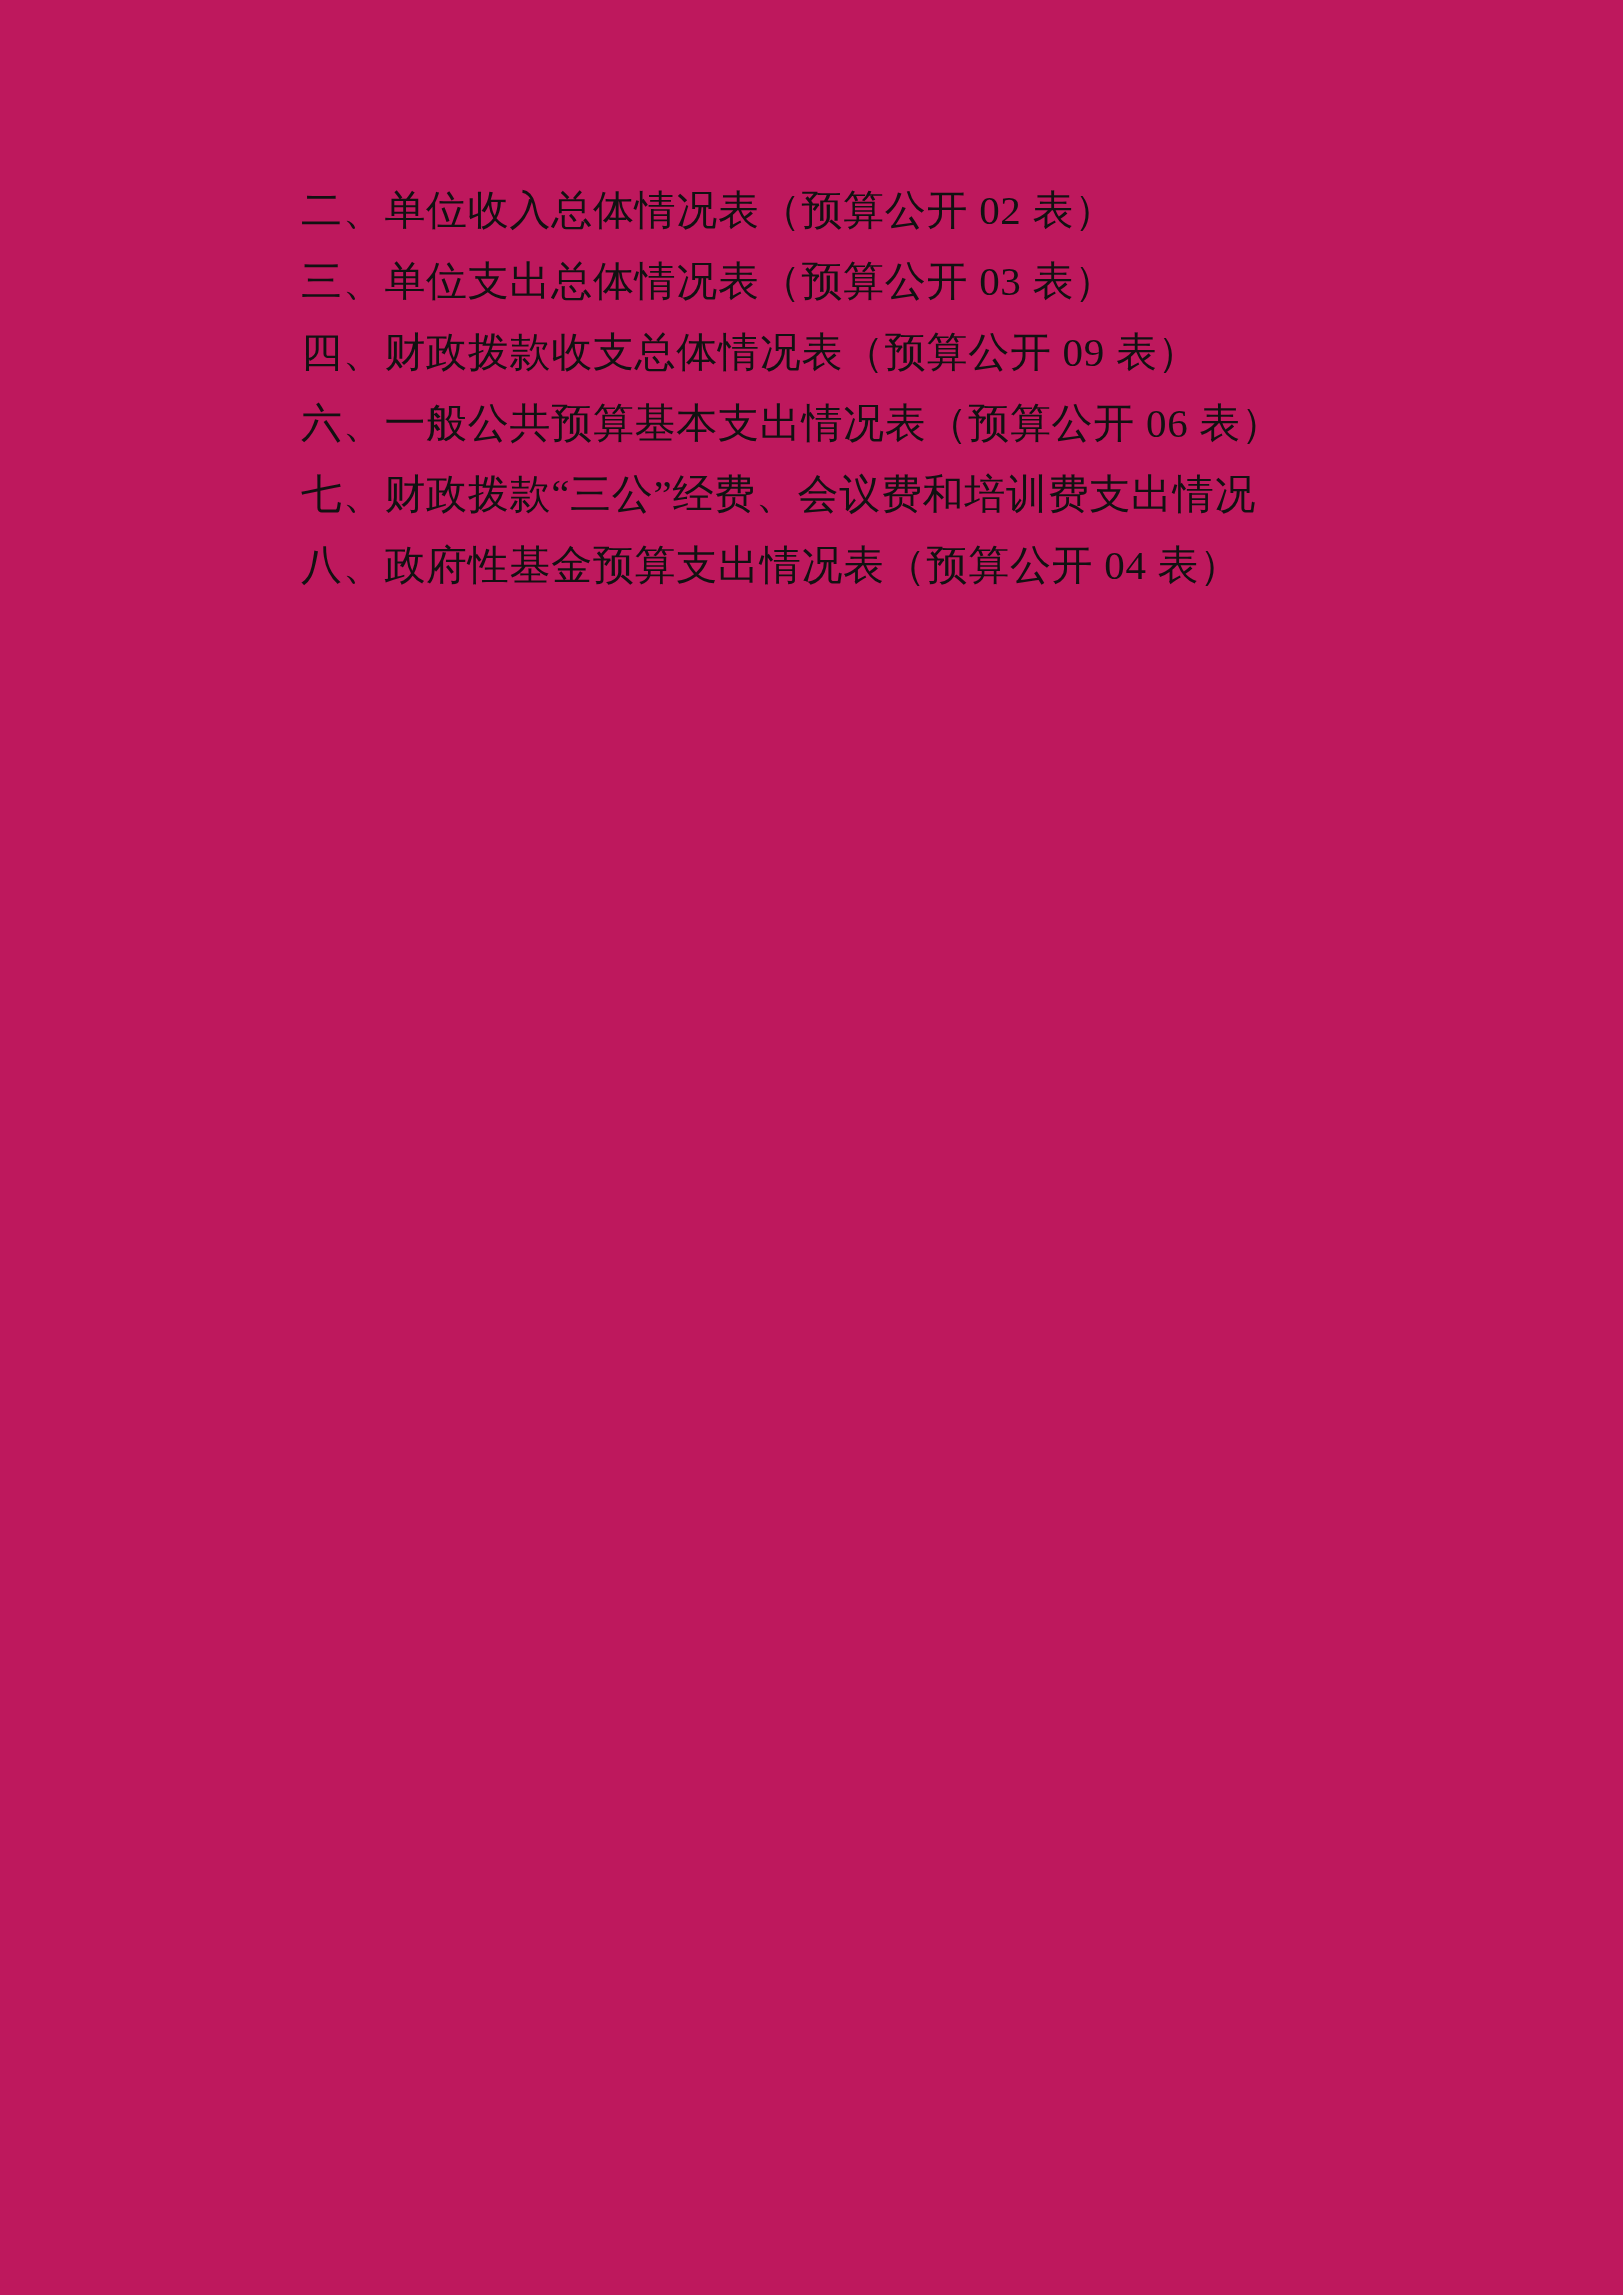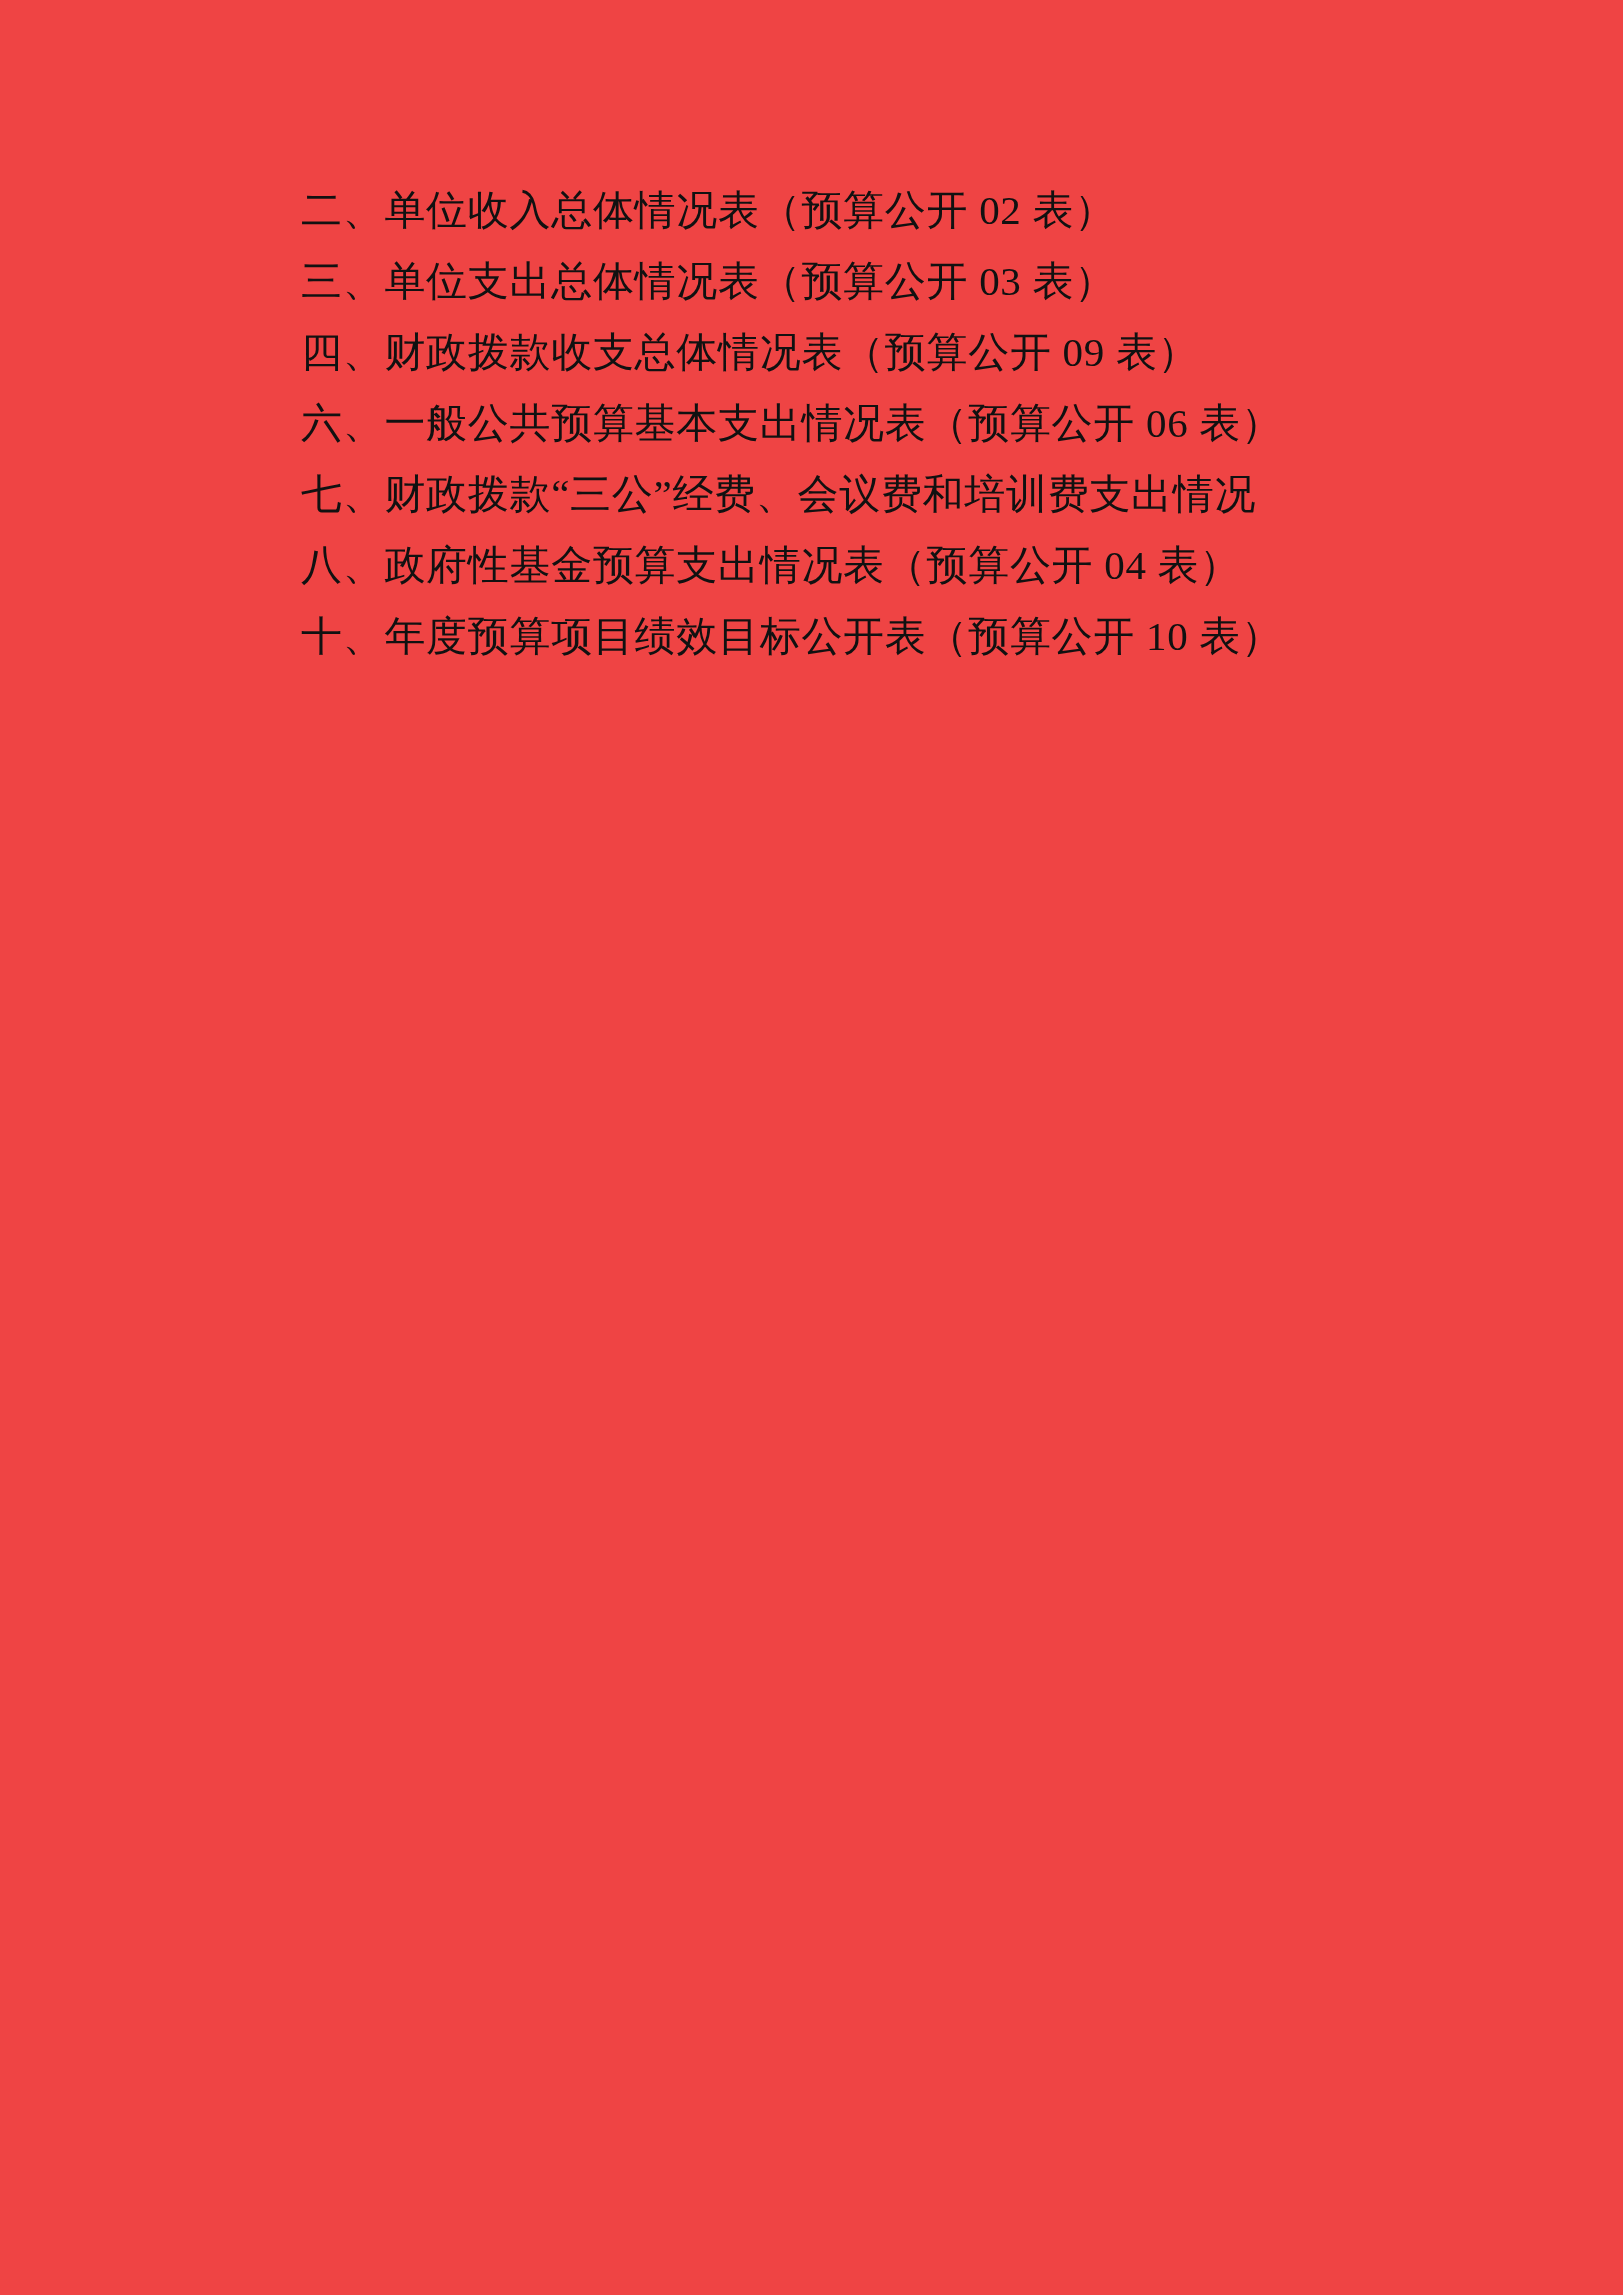--- a/index.html
+++ b/index.html
@@ -8,21 +8,21 @@
     background: #ffffff;
   }
   body {
     font-family: "Liberation Serif", "DejaVu Serif", serif;
     color: #000000;
   }
   .page {
     position: relative;
     width: 1623px;
     height: 2295px;
-    background: #ef4444;
+    background: #be185d;
     box-sizing: border-box;
     overflow: hidden;
   }
   .content {
     position: absolute;
     left: 294px;
     top: 175px;
     width: 1093px;
   }
   .doc-line {
@@ -63,18 +63,17 @@
 
 
     <div class="doc-line item">六、一般公共预算基本支出情况表（预算公开 06 表）</div>
 
     <div class="doc-line item">七、财政拨款“三公”经费、会议费和培训费支出情况</div>
 
 
     <div class="doc-line item">八、政府性基金预算支出情况表（预算公开 04 表）</div>
 
 
-    <div class="doc-line item">十、年度预算项目绩效目标公开表（预算公开 10 表）</div>
 
 
   </div>
 </div>
 
 
 </body></html>

